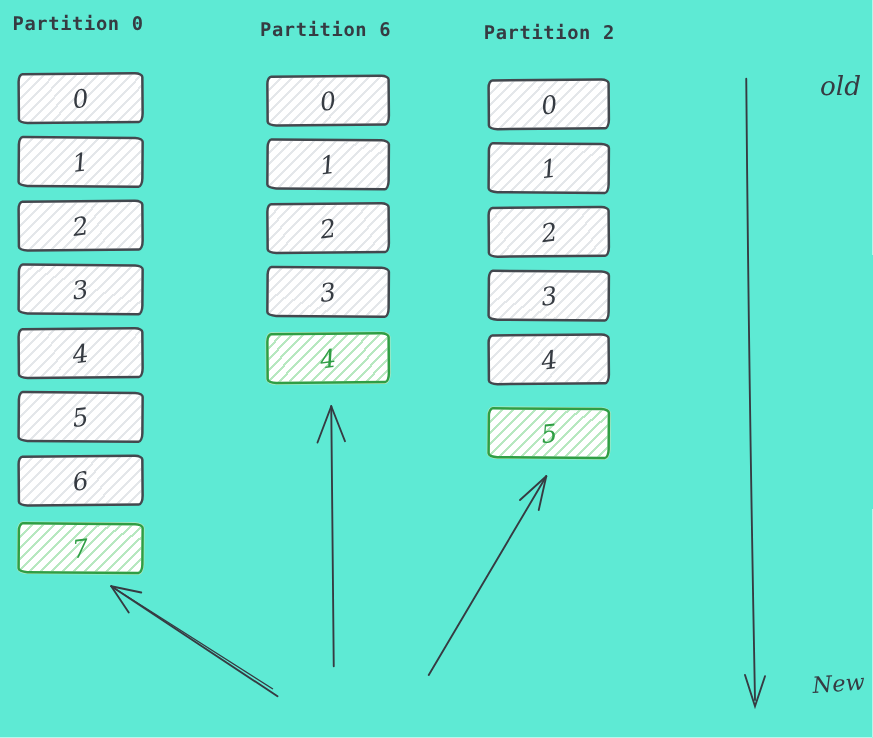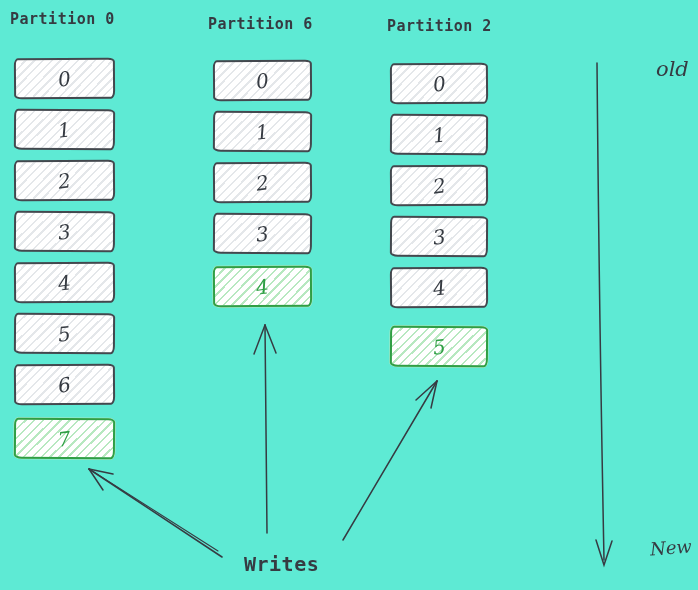--- a/index.html
+++ b/index.html
@@ -217,19 +217,18 @@
         </div>
         <div class="cell">
           <span class="digit">4</span>
         </div>
         <div class="cell new">
           <span class="digit">5</span>
         </div>
       </div>
   </div>
 
-  <div class="writes-label">Writes</div>
 
   <div class="hand old-label">old</div>
 
   <div class="hand new-label">New</div>
 
 </div>
 
 </body></html>

